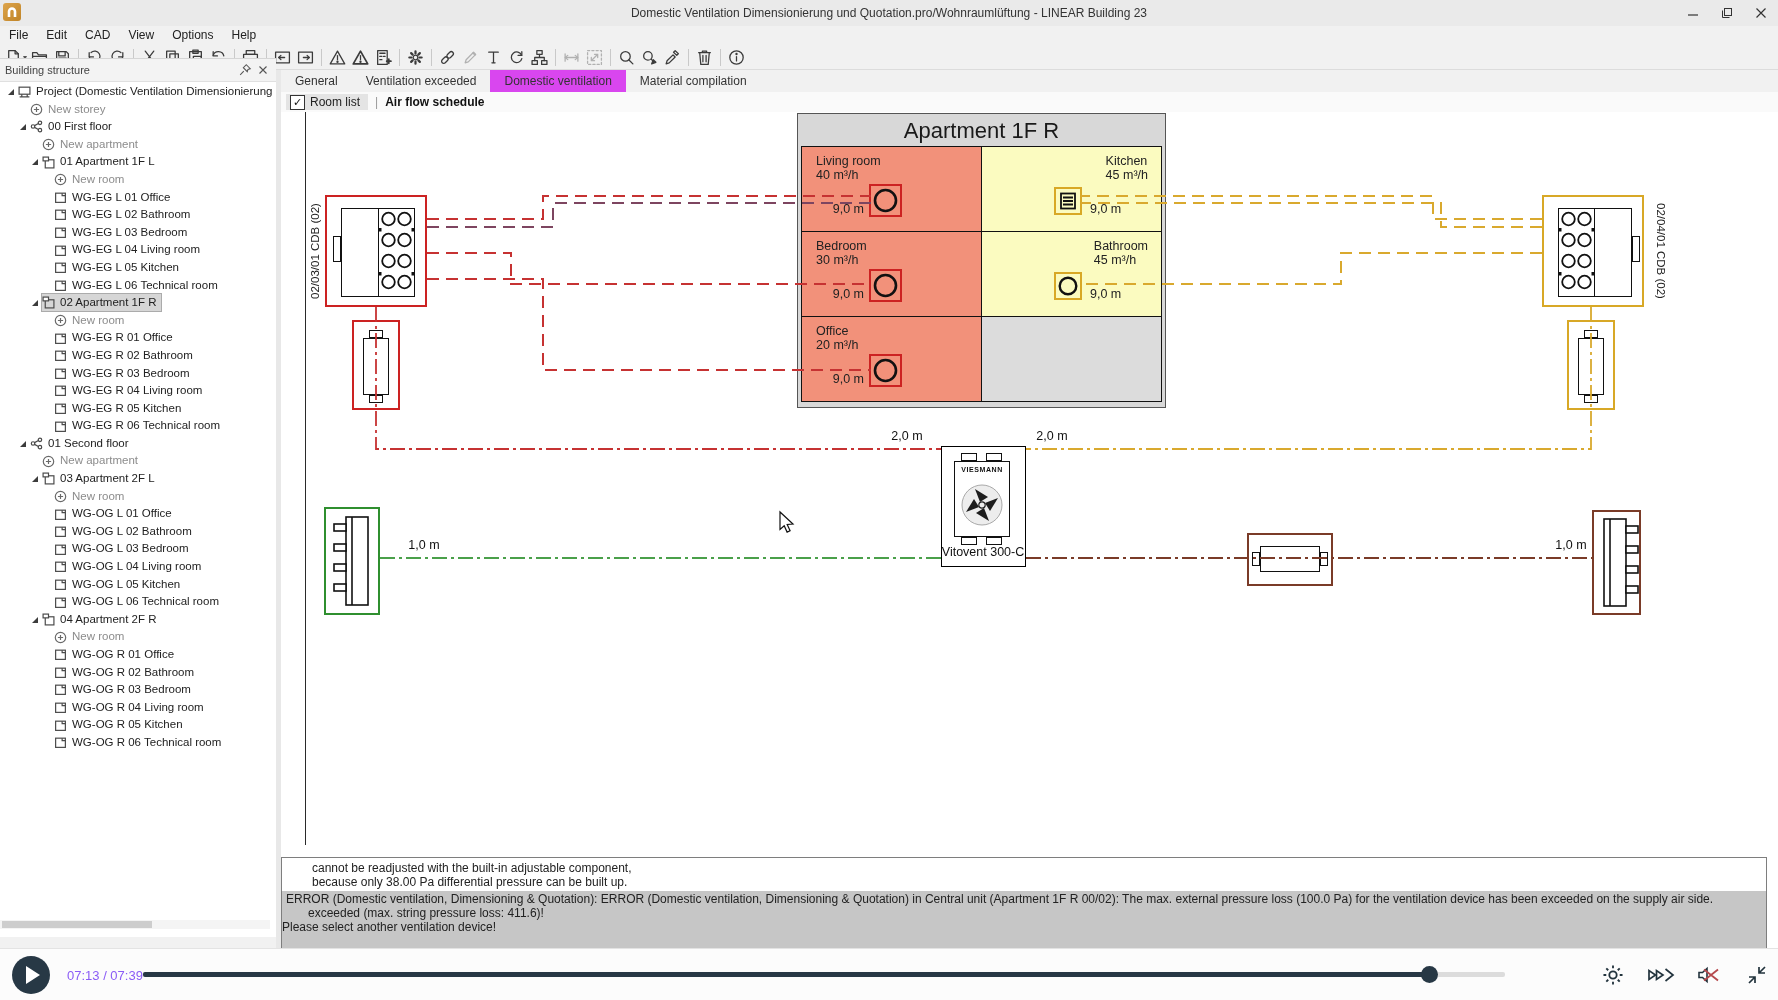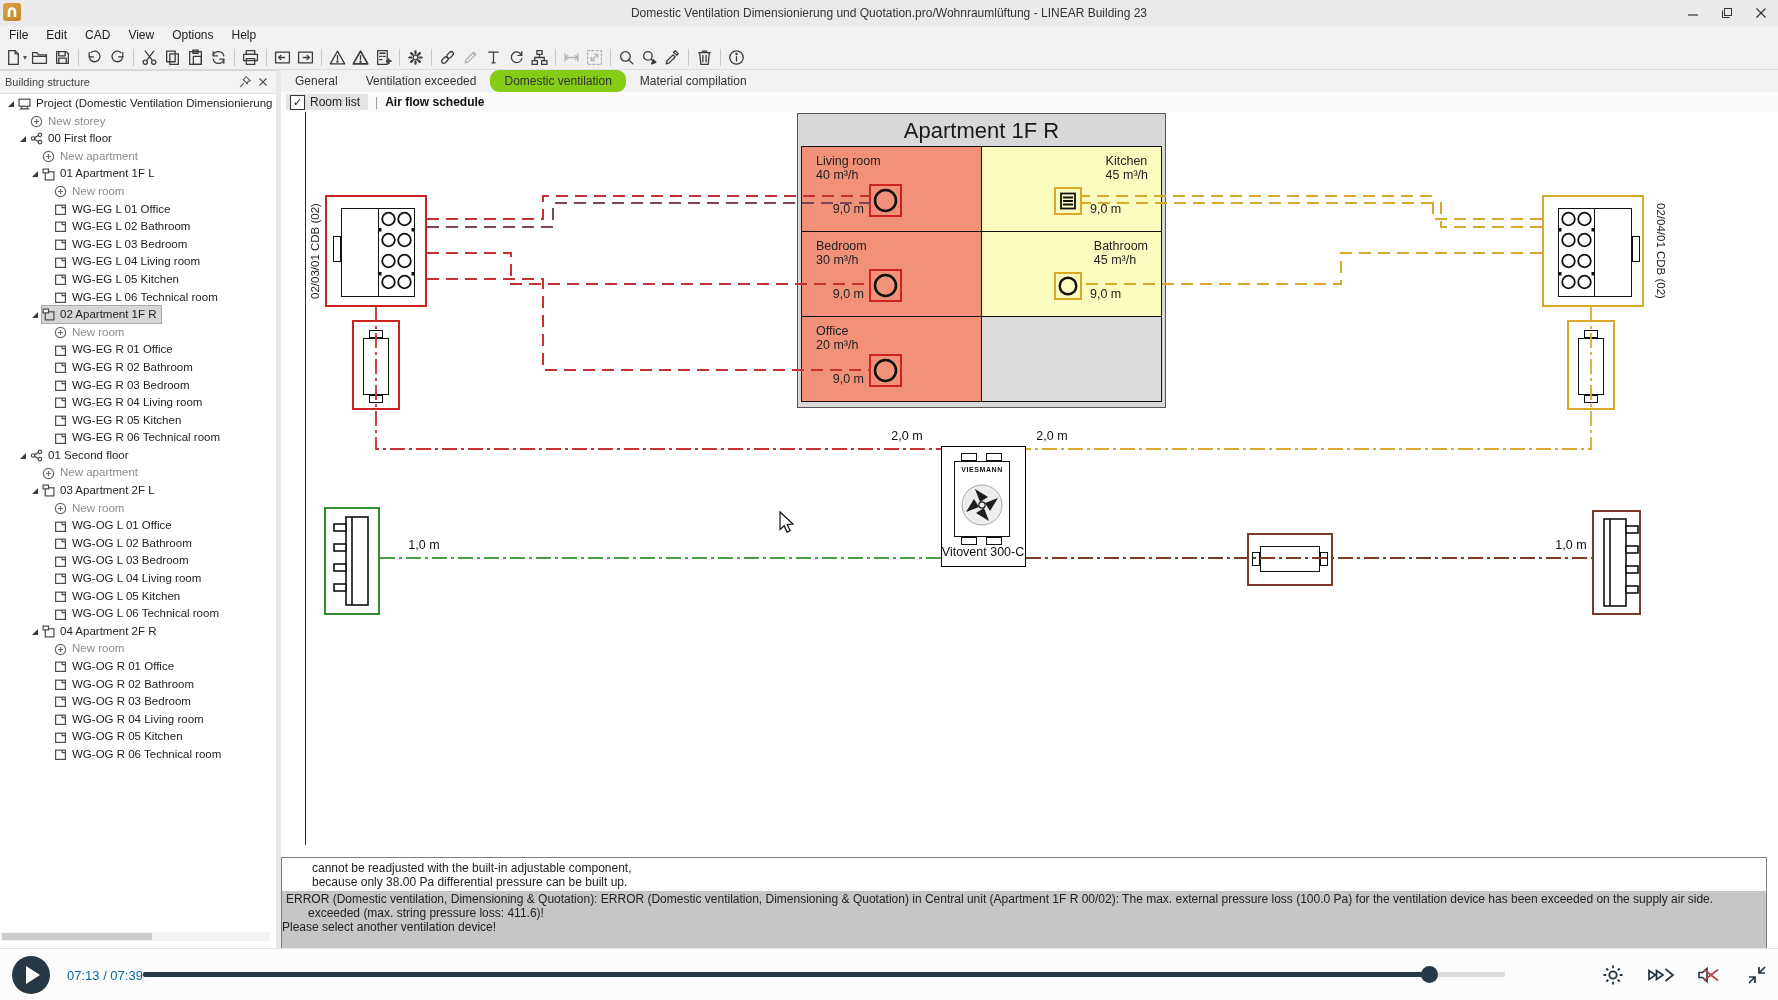--- a/index.html
+++ b/index.html
@@ -22,21 +22,21 @@
     display:flex;align-items:center;font-size:12px;}
   .menubar .mi{padding:0 9px;height:19px;line-height:19px;}
   .toolbar{position:absolute;left:0;top:45px;width:1778px;height:25px;background:#f1f1f1;
     border-bottom:1px solid #dcdcdc;display:flex;align-items:center;padding-left:2px;box-sizing:border-box;}
   .tbtn{width:21px;height:21px;display:flex;align-items:center;justify-content:center;margin:0 1px;}
   .tbtn.disabled{opacity:.35;}
   .tsep{width:1px;height:17px;background:#c9c9c9;margin:0 4px;}
   .tcaret{font-size:8px;color:#555;margin-left:-2px;margin-right:1px;}
 
   
-  .sidebar{position:absolute;left:0;top:70px;width:276px;height:878px;background:#fff;
+  .sidebar{position:absolute;left:0;top:58px;width:276px;height:878px;background:#fff;
     border-top:1px solid #d5d5d5;}
   .side-head{position:absolute;left:0;top:0;width:100%;height:22px;background:#f3f3f3;
     border-bottom:1px solid #e0e0e0;font-size:11px;line-height:22px;}
   .side-title{padding-left:5px;color:#444;}
   .side-ico{position:absolute;top:3px;width:16px;height:16px;}
   .splitter{position:absolute;left:276px;top:70px;width:5px;height:878px;background:#e8e8e8;}
   .tree{position:absolute;left:0;top:24px;width:276px;height:840px;overflow:hidden;font-size:11.5px;}
   .trow{height:17.6px;line-height:17.6px;display:flex;align-items:center;white-space:nowrap;}
   .texp{width:12px;height:12px;position:relative;flex:0 0 12px;}
   .texp.open::after{content:"";position:absolute;left:2px;top:3px;width:0;height:0;
@@ -47,21 +47,21 @@
   .trow.muted .tlabel{color:#8c8c8c;}
   .tlabel{padding-left:3px;}
   .side-hscroll{position:absolute;left:0;bottom:8px;width:270px;height:9px;background:#f4f4f4;}
   .side-hscroll .thumb{position:absolute;left:2px;top:1px;width:150px;height:7px;background:#cdcdcd;}
 
   
   .main{position:absolute;left:281px;top:70px;width:1497px;height:878px;background:#fff;}
   .tabbar{position:absolute;left:0;top:0;width:100%;height:22px;background:#f1f1f1;
     display:flex;font-size:12px;align-items:flex-end;}
   .tab{padding:0 14px;height:22px;line-height:22px;color:#333;}
-  .tab.active{background:#84cc16;border-radius:9px;}
+  .tab.active{background:#d946ef;}
   .subbar{position:absolute;left:0;top:22px;width:100%;height:20px;background:#fafafa;
     border-bottom:1px solid #cfcfcf;display:flex;align-items:center;font-size:12px;}
   .seg{display:flex;align-items:center;background:#e4e4e4;height:16px;padding:0 8px 0 4px;margin-left:5px;}
   .cb{width:13px;height:13px;background:#fff;border:1px solid #333;margin-right:5px;
     display:flex;align-items:center;justify-content:center;font-size:11px;line-height:11px;color:#111;}
   .sep2{color:#999;margin:0 7px;}
   .afs{font-weight:bold;color:#111;}
 
   
   .canvas{position:absolute;left:0;top:42px;width:1497px;height:733px;background:#fff;overflow:hidden;}
@@ -99,21 +99,21 @@
   .msg-sel .mline.i2{}
   .filters{position:absolute;left:5px;bottom:-4px;display:flex;gap:24px;}
   .fbtn{width:13px;height:13px;background:#2566ac;border-radius:2px;position:relative;}
   .fbtn::after{content:"";position:absolute;left:3px;top:5px;width:7px;height:3px;background:#cfe2f4;}
 
   
   .player{position:absolute;left:0;top:948px;width:1778px;height:52px;background:#fcfcfc;
     border-top:1px solid #e3e3e3;}
   .playbtn{position:absolute;left:12px;top:7px;width:38px;height:38px;border-radius:50%;background:#273845;}
   .playbtn svg{position:absolute;left:12px;top:9px;}
-  .ptime{position:absolute;left:67px;top:19px;font-size:13px;color:#0369a1;}
+  .ptime{position:absolute;left:67px;top:19px;font-size:13px;color:#8b5cf6;}
   .ptrack{position:absolute;left:143px;top:23px;width:1362px;height:5px;background:#dcdcdc;border-radius:2px;}
   .pfill{position:absolute;left:0;top:0;height:5px;background:#273845;border-radius:2px;}
   .phandle{position:absolute;top:-6px;width:17px;height:17px;border-radius:50%;background:#273845;}
   .picon{position:absolute;top:11px;width:30px;height:30px;display:flex;align-items:center;justify-content:center;}
 </style>
 </head>
 <body>
 
 <div class="app">
 

